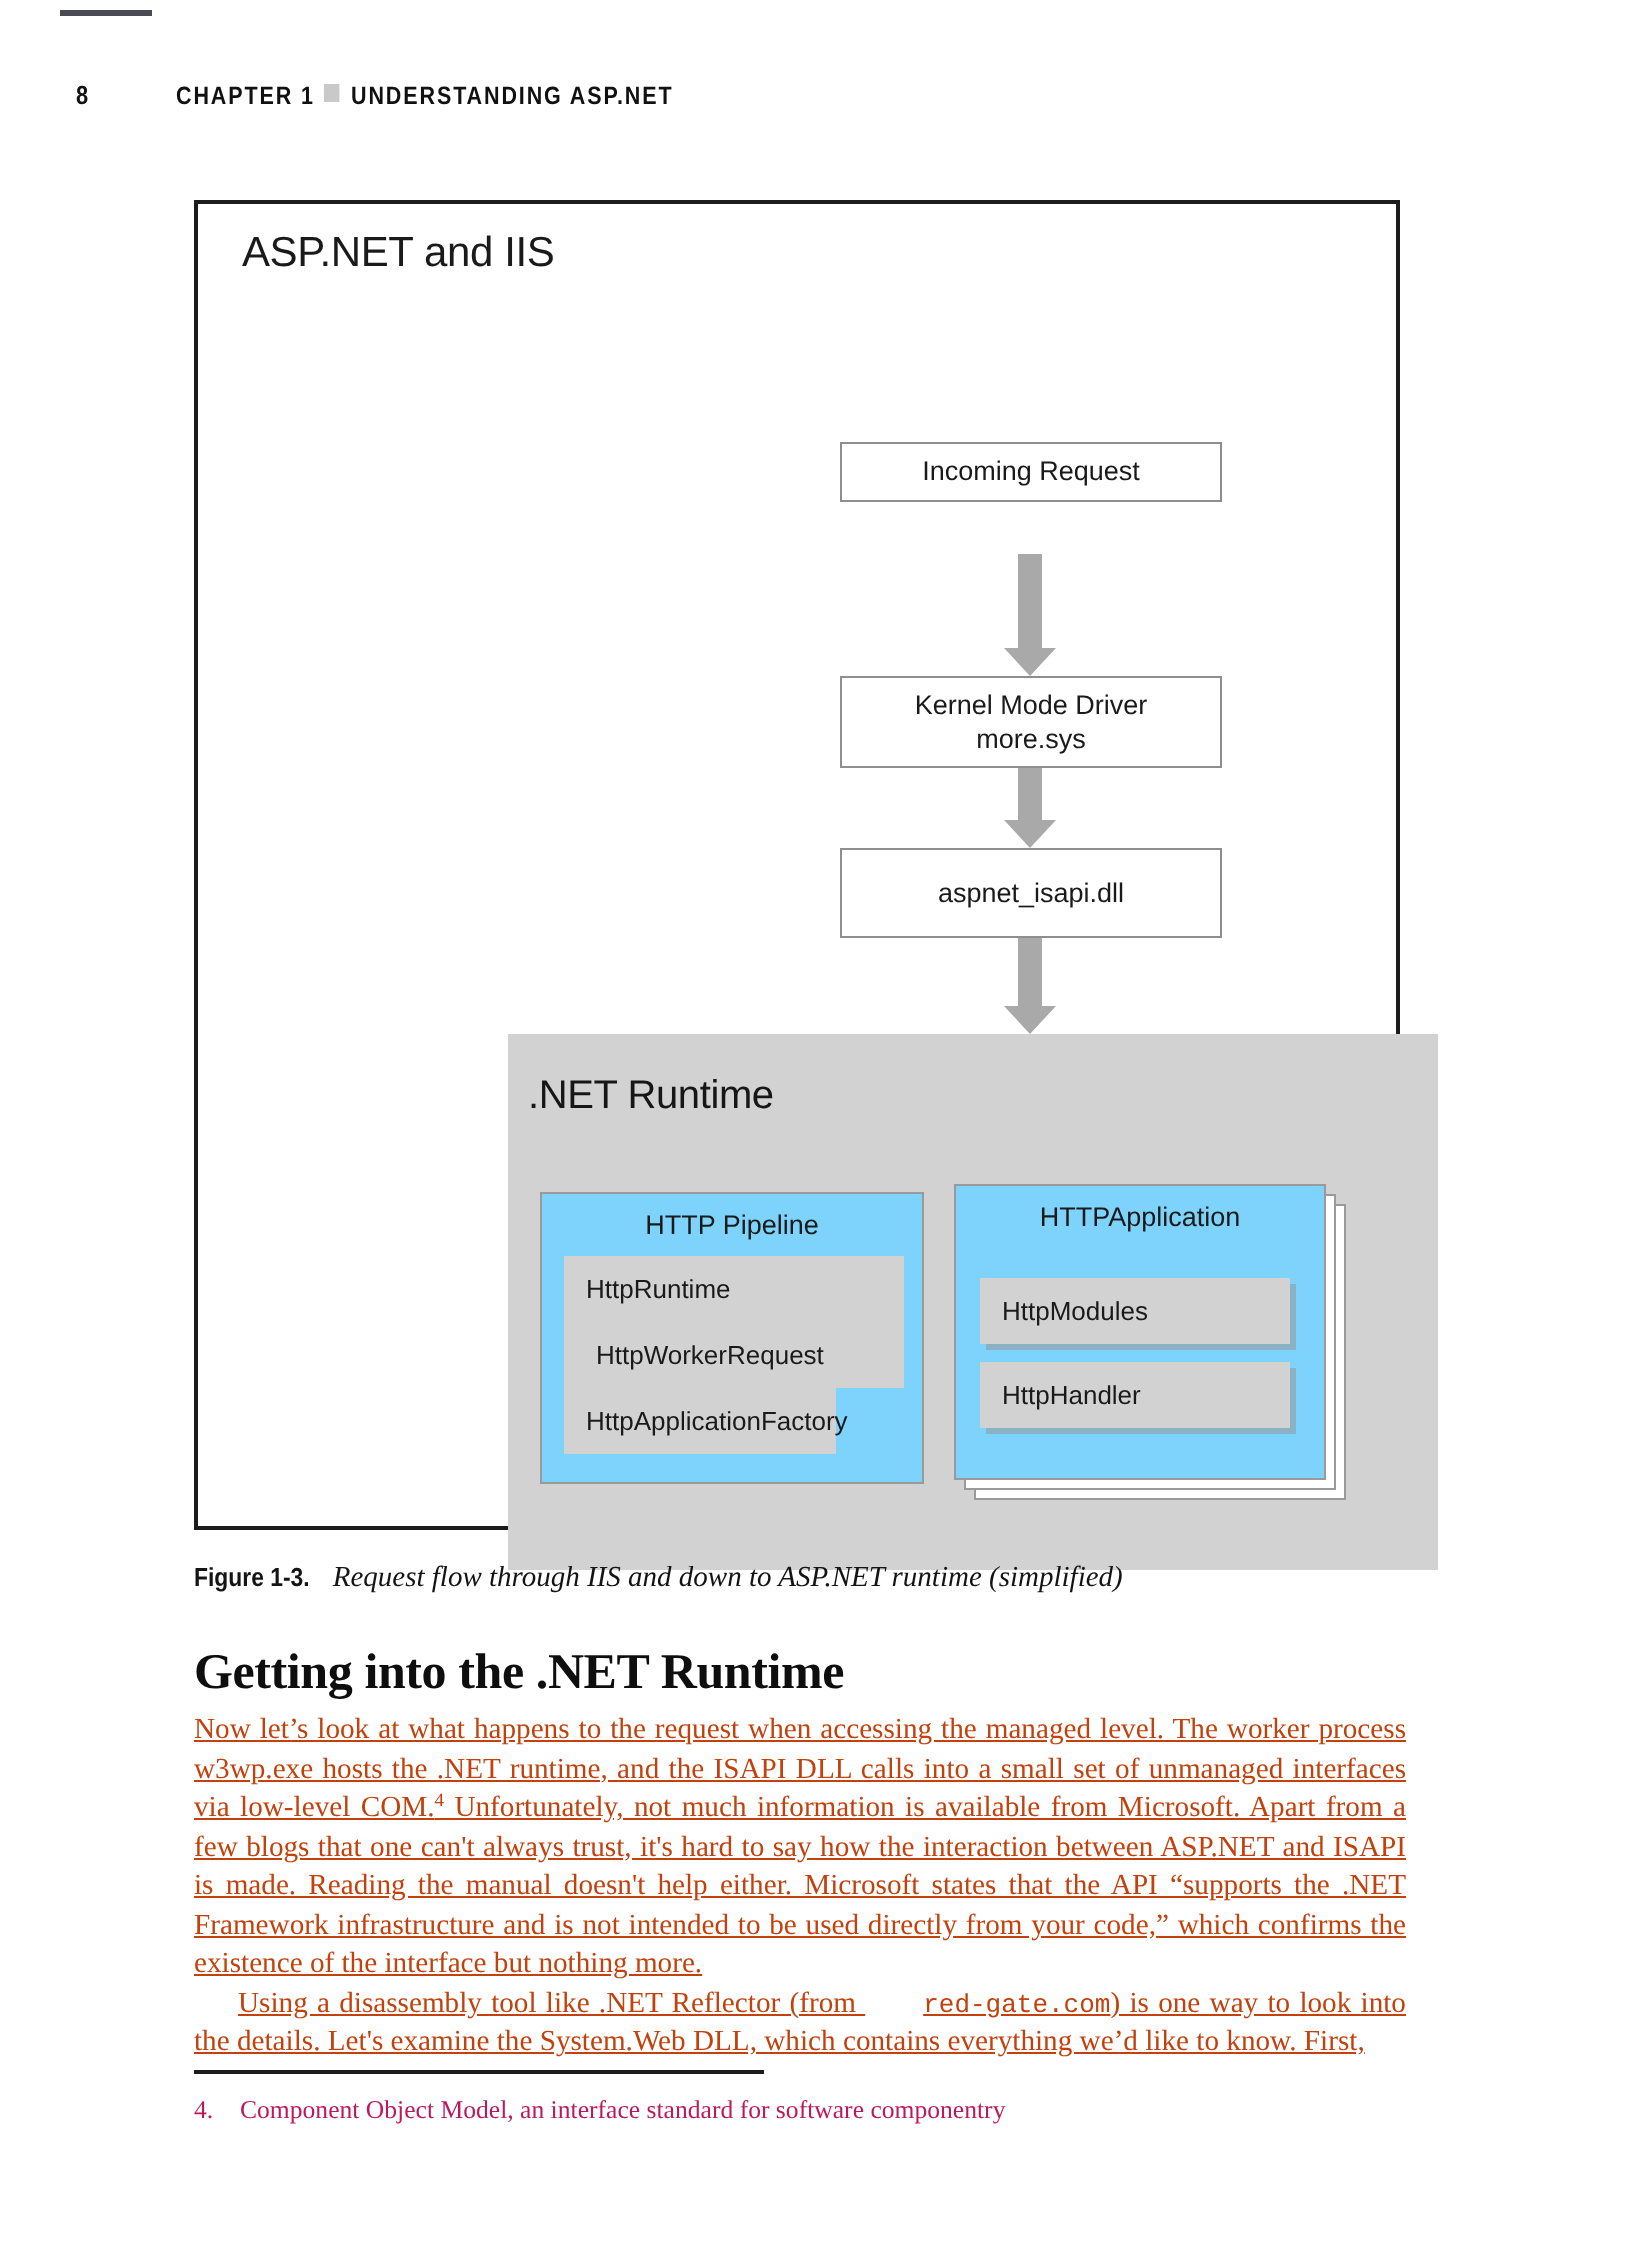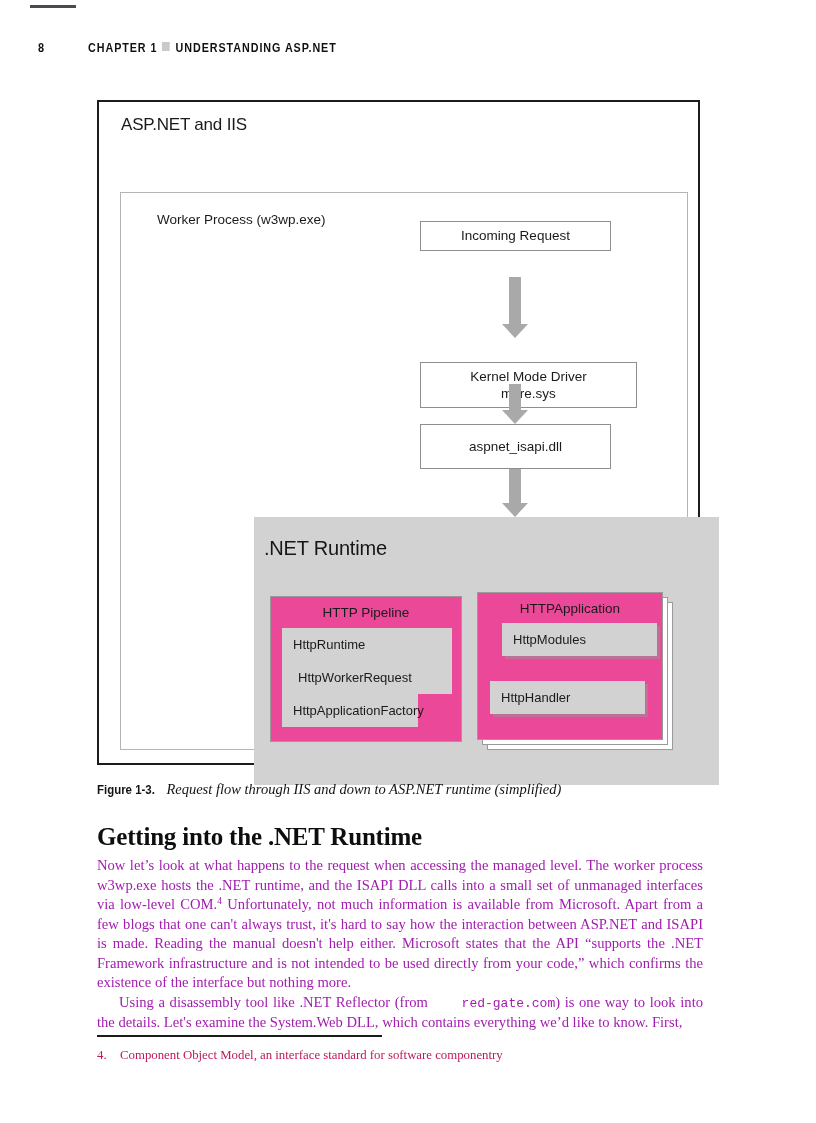--- a/index.html
+++ b/index.html
@@ -46,21 +46,21 @@
   
   .figure{
     position:absolute;left:97px;top:100px;width:603px;height:665px;
     border:2px solid #1c1c1c;
     background:#fff;
     box-sizing:border-box;
   }
   .fig-title{
     position:absolute;left:22px;top:13px;
     font-family:"Liberation Sans", sans-serif;
-    font-size:17px;color:#1a1a1a;letter-spacing:-0.2px;
+    font-size:21px;color:#1a1a1a;letter-spacing:-0.2px;
     white-space:nowrap;
   }
 
   
   .worker-box{
     position:absolute;left:21px;top:90px;width:568px;height:558px;
     border:1px solid #b4b4b4;
     background:#fff;
     box-sizing:border-box;
   }
@@ -75,21 +75,21 @@
     position:absolute;
     border:1px solid #8e8e8e;
     background:#fff;
     box-sizing:border-box;
     font-family:"Liberation Sans", sans-serif;
     font-size:13.5px;color:#1a1a1a;
     display:flex;align-items:center;justify-content:center;
     text-align:center;line-height:1.28;
   }
   #box-incoming{left:321px;top:119px;width:191px;height:30px;}
-  #box-kernel  {left:321px;top:236px;width:217px;height:46px;margin-top:24px;}
+  #box-kernel  {left:321px;top:236px;width:191px;height:46px;}
   #box-isapi   {left:321px;top:322px;width:191px;height:45px;}
 
   
   .arrow{position:absolute;width:26px;}
   .arrow .shaft{
     position:absolute;left:7px;top:0;width:12px;
     background:#a9a9a9;
   }
   .arrow .head{
     position:absolute;left:0;bottom:0;width:0;height:0;
@@ -112,21 +112,21 @@
   }
   .runtime-title{
     position:absolute;left:10px;top:20px;
     font-family:"Liberation Sans", sans-serif;
     font-size:20px;color:#161616;letter-spacing:-0.2px;
     white-space:nowrap;
   }
 
   
   .card{
-    position:absolute;background:#ec4899;border:1px solid #9a9a9a;
+    position:absolute;background:#7dd3fc;border:1px solid #9a9a9a;
     box-sizing:border-box;
   }
   #card-pipeline{left:171px;top:494px;width:192px;height:146px;}
   #card-httpapp {left:378px;top:490px;width:186px;height:148px;z-index:3;}
   .card-stack{
     position:absolute;background:#fff;border:1px solid #9a9a9a;
     box-sizing:border-box;
   }
   #stack-a{left:383px;top:495px;width:186px;height:148px;z-index:2;}
   #stack-b{left:388px;top:500px;width:186px;height:148px;z-index:1;}
@@ -149,21 +149,21 @@
     white-space:nowrap;
   }
   .row.shadowed{box-shadow:3px 3px 0 rgba(150,150,150,.55);}
 
   
   #row-httpruntime    {left:11px;top:31px;width:170px;height:33px;}
   #row-httpworkerreq  {left:11px;top:64px;width:170px;height:33px;padding-left:16px;}
   #row-httpappfactory {left:11px;top:97px;width:136px;height:33px;text-align:right;}
 
   
-  #row-httpmodules {left:12px;top:30px;width:155px;height:33px;margin-left:12px;}
+  #row-httpmodules {left:12px;top:46px;width:155px;height:33px;}
   #row-httphandler {left:12px;top:88px;width:155px;height:33px;}
 
   
   .caption{
     position:absolute;left:97px;top:781px;width:640px;
     font-size:14.5px;color:#141414;white-space:nowrap;
   }
   .caption b{
     font-family:"Liberation Sans", sans-serif;
     font-weight:bold;font-size:13px;
@@ -176,22 +176,23 @@
     position:absolute;left:97px;top:823px;width:640px;
     font-family:"Liberation Serif", serif;
     font-weight:bold;font-size:25px;color:#0e0e0e;
     letter-spacing:-0.2px;white-space:nowrap;
   }
 
   
   .body-col{
     position:absolute;left:97px;top:856px;width:606px;
     font-size:14.6px;line-height:19.55px;
-    color:#a21caf;
+    color:#c2410c;
     text-align:justify;
+    text-decoration:underline;
   }
   .body-col p{margin:0;}
   .body-col p.indent{text-indent:22px;}
   .body-col sup{font-size:9.5px;vertical-align:5px;line-height:0;}
   .mono{font-family:"Liberation Mono", monospace;font-size:13px;margin-left:29px;}
 
   
   .footnote-rule{
     position:absolute;left:97px;top:1035px;width:285px;height:2px;
     background:#1c1c1c;
@@ -219,23 +220,20 @@
 
   <div class="running-head">
     <div class="folio">8</div>
     <div class="head-text"><span>CHAPTER 1</span><span class="head-sep"></span><span>UNDERSTANDING ASP.NET</span></div>
   </div>
 
   <div class="figure">
 
     <div class="fig-title">ASP.NET and IIS</div>
 
-    <div class="worker-box">
-      <div class="worker-label">Worker Process (w3wp.exe)</div>
-    </div>
 
     <div class="pbox" id="box-incoming">
       <span>Incoming Request</span>
     </div>
 
     <div class="arrow" id="arrow-1">
       <div class="shaft"></div>
       <div class="head"></div>
     </div>
 

